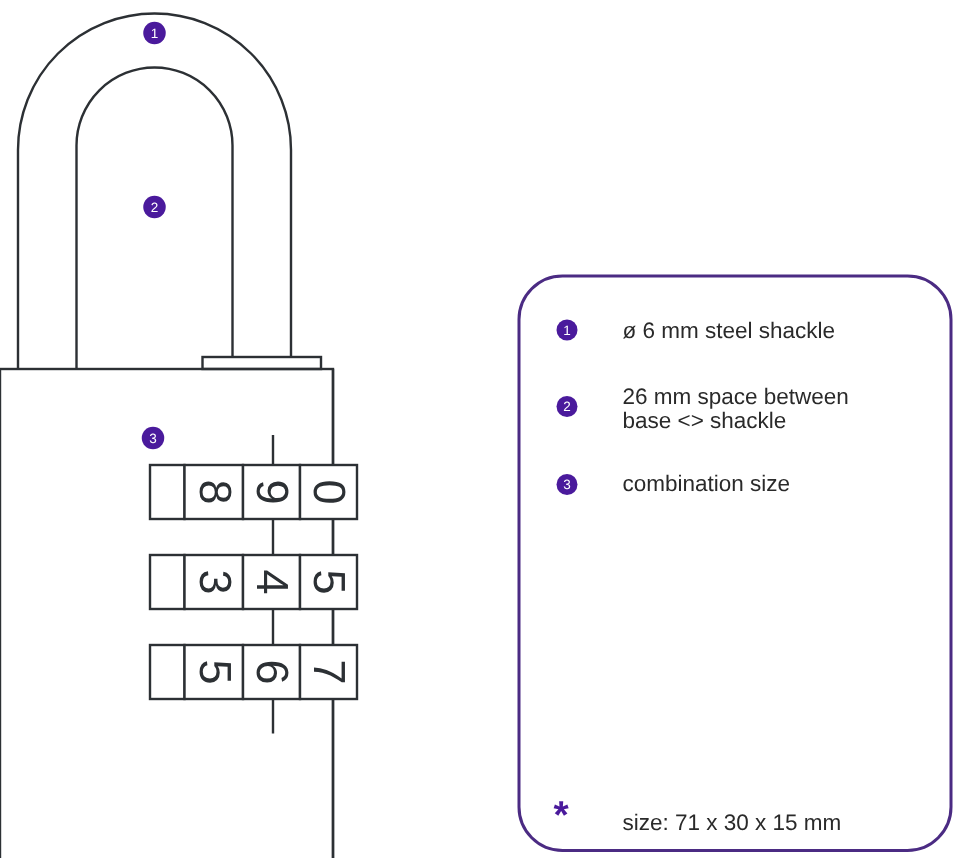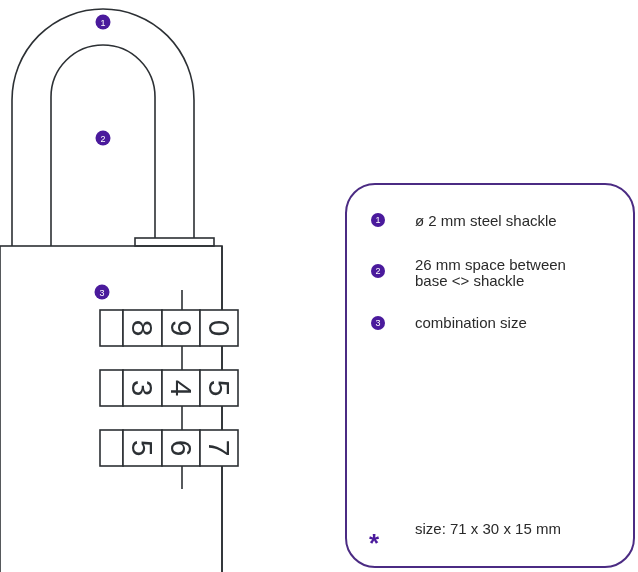--- a/index.html
+++ b/index.html
@@ -72,28 +72,28 @@
   </g>
   <g>
     <circle cx="102" cy="292" r="7.5" fill="#4a1a9c"></circle>
     <text x="102" y="295.5" text-anchor="middle" font-size="9" fill="#fff" font-family="Liberation Sans, sans-serif">3</text>
   </g>
 </svg>
 
 <div class="panel">
   <div>
     <span class="badge" style="left:24px; top:28px;">1</span>
-    <span class="legend-text" style="top:28px;">ø 2 mm steel shackle</span>
+    <span class="legend-text" style="top:28px;">ø 6 mm steel shackle</span>
   </div>
   <div>
     <span class="badge" style="left:24px; top:79px;">2</span>
     <span class="legend-text" style="top:72px;">26 mm space between
 base &lt;&gt; shackle</span>
   </div>
   <div>
     <span class="badge" style="left:24px; top:131px;">3</span>
     <span class="legend-text" style="top:130px;">combination size</span>
   </div>
   <div>
     <span class="star" style="top:348px;">*</span>
-    <span class="legend-text" style="top:336px;">size: 71 x 30 x 15 mm</span>
+    <span class="legend-text" style="top:356px;">size: 71 x 30 x 15 mm</span>
   </div>
 </div>
 
 </body></html>

